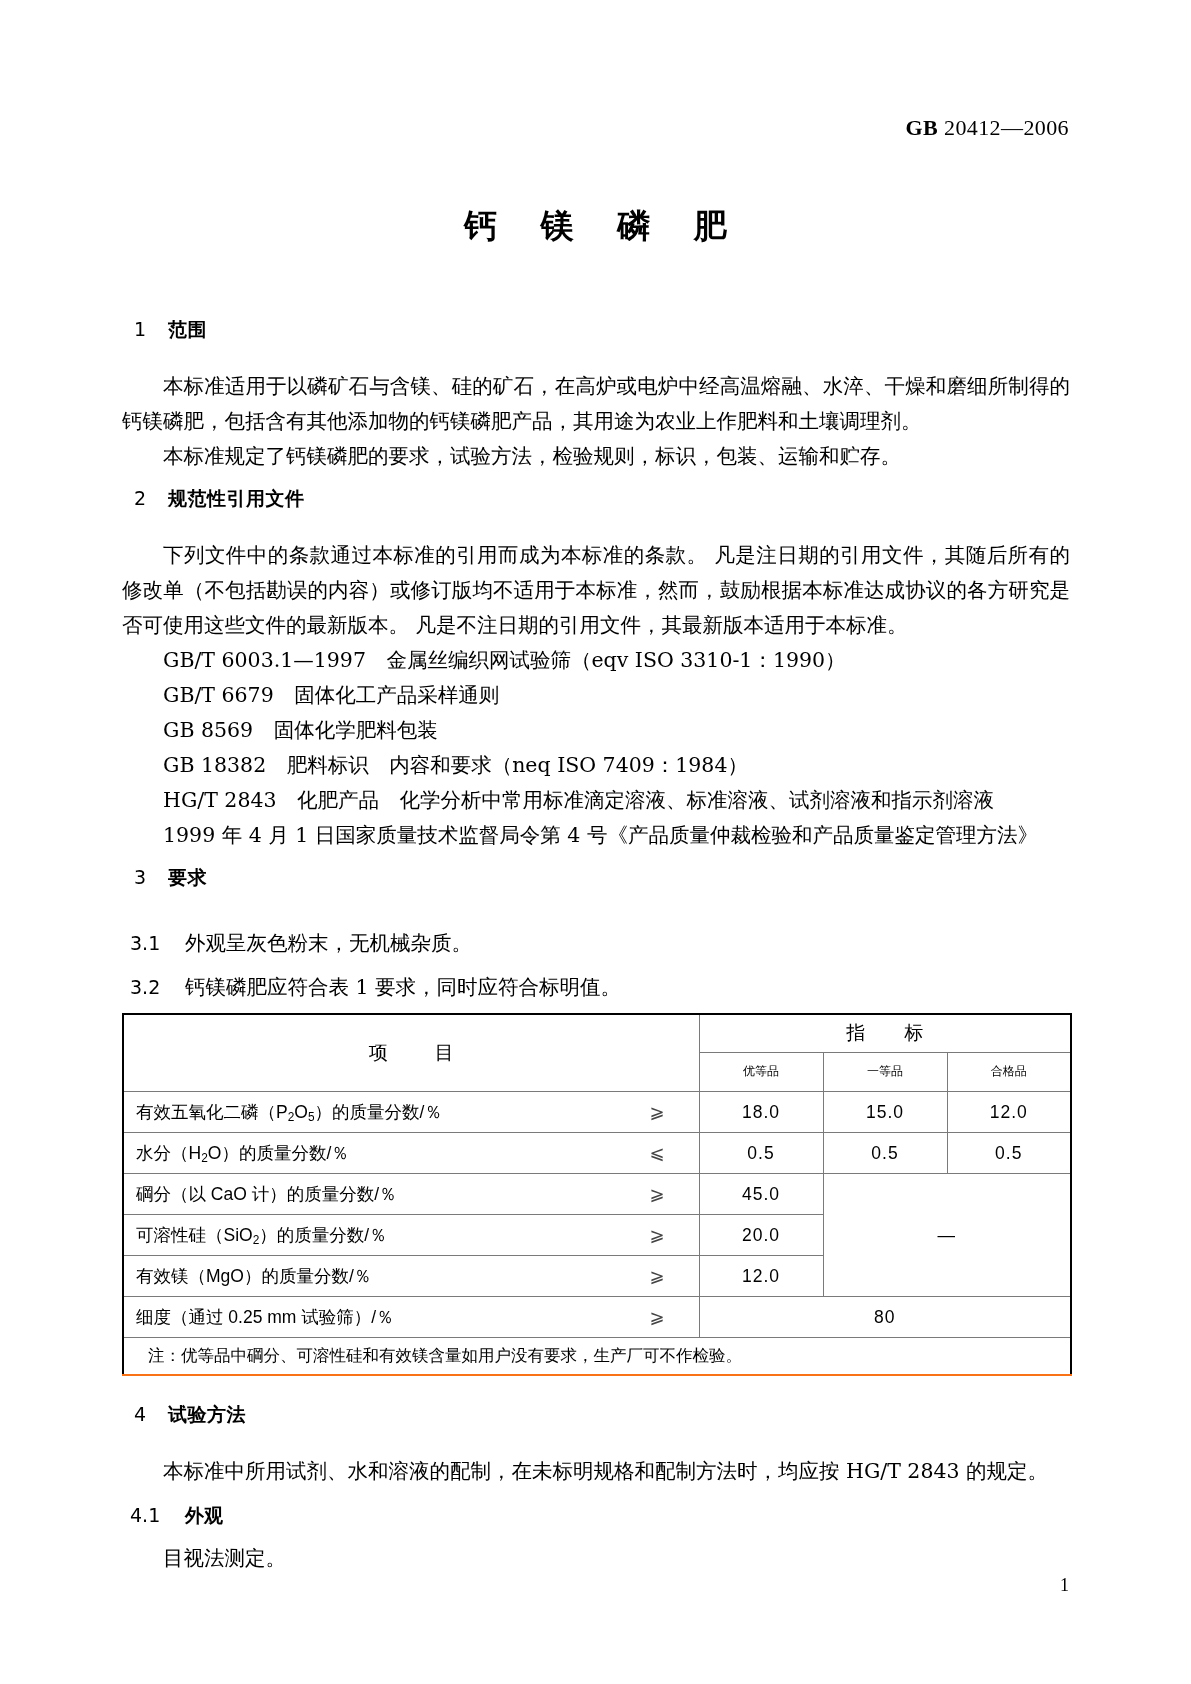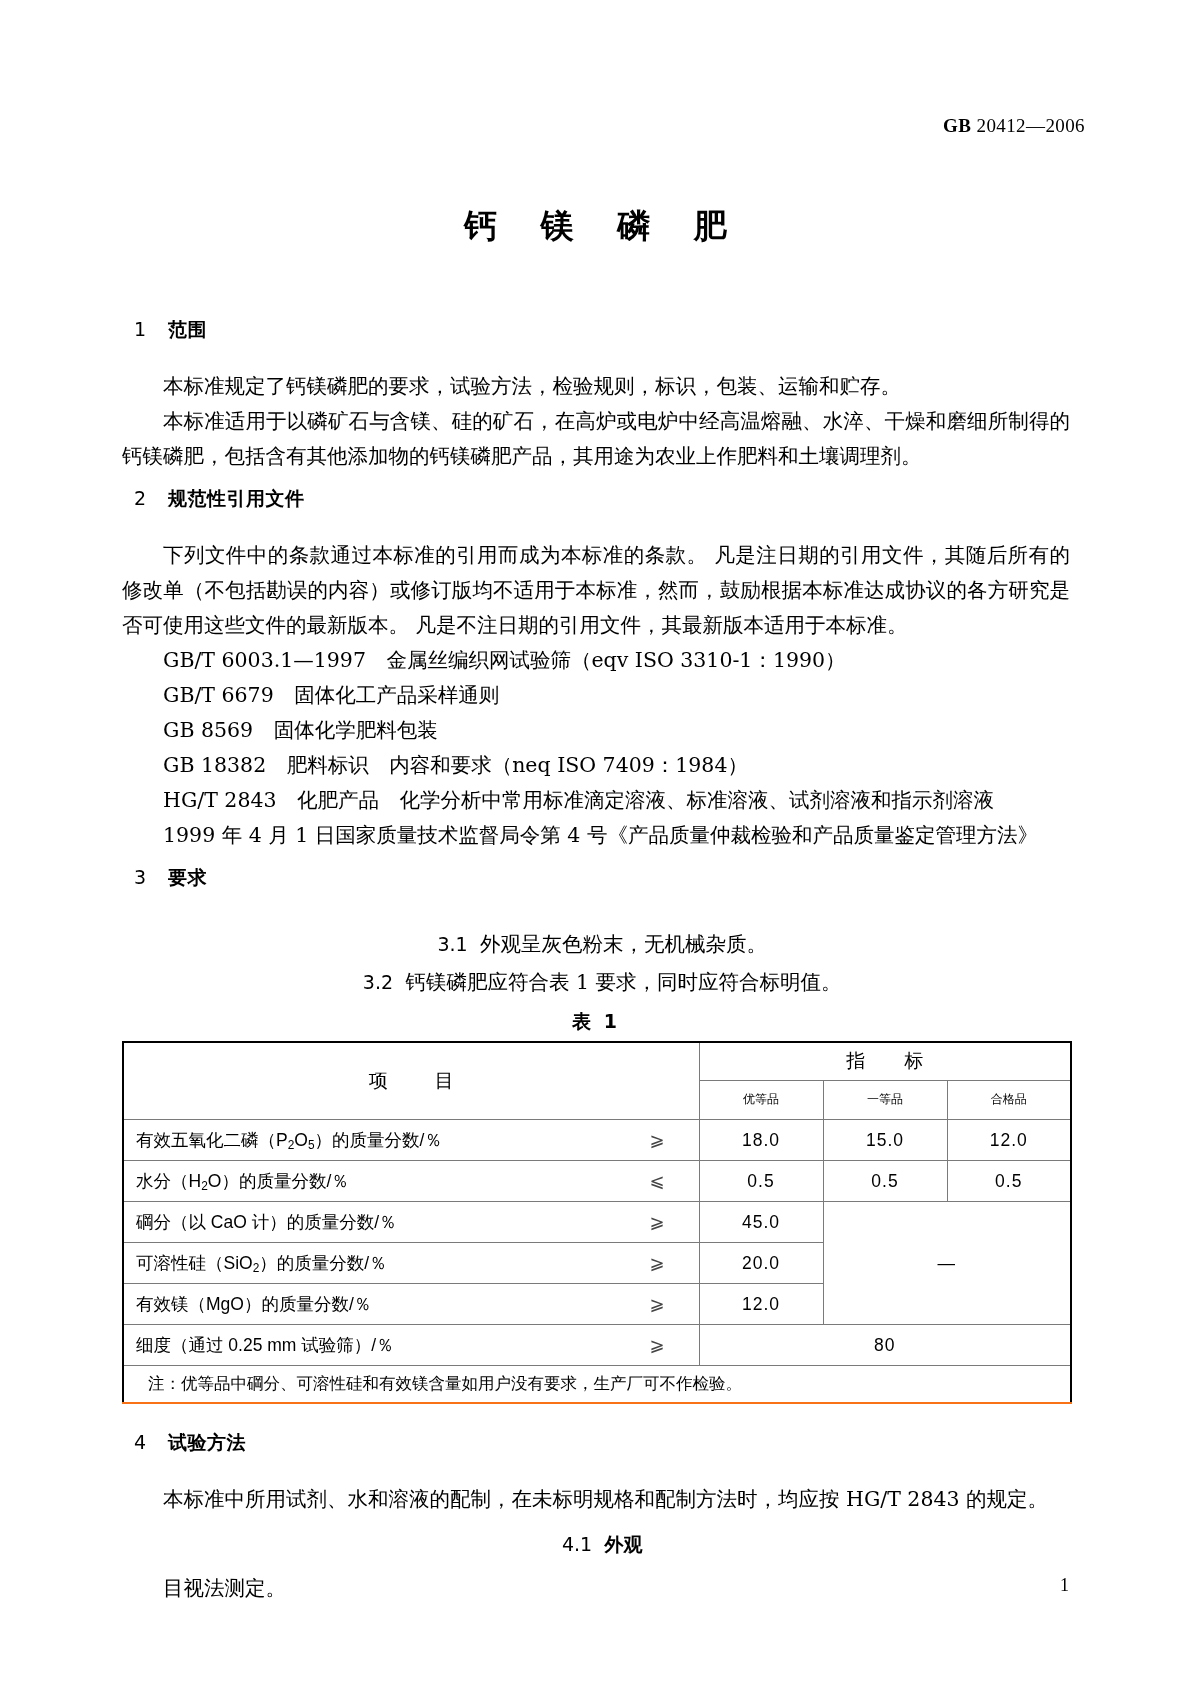--- a/index.html
+++ b/index.html
@@ -19,22 +19,22 @@
     position: relative;
     width: 1191px;
     height: 1684px;
     box-sizing: border-box;
     padding: 0;
   }
   
   .header {
     position: absolute;
     top: 115px;
-    right: 106px;
-    font-size: 19px;
+    right: 122px;
+    font-size: 22px;
     letter-spacing: 0.4px;
     white-space: nowrap;
   }
   .header .gb {
     font-weight: bold;
     font-family: "Liberation Serif", serif;
   }
   
   .doc-title {
     position: absolute;
@@ -80,25 +80,24 @@
   }
   p.ref {
     margin: 0;
     font-size: 20.5px;
     line-height: 35px;
     padding-left: 41px;
     white-space: nowrap;
     font-family: "DejaVu Serif", "Liberation Serif", serif;
   }
   p.clause {
-    margin: 16px;
+    margin: 8px;
     font-size: 20.5px;
-    line-height: 22px;
+    line-height: 36px;
     font-family: "DejaVu Serif", "Liberation Serif", serif;
-    text-align: center;
   }
   p.clause .cn {
     display: inline-block;
     width: 55px;
     font-family: "DejaVu Sans", "Liberation Sans", sans-serif;
     font-size: 19px;
   }
 
   
   .table-caption {
@@ -191,22 +190,22 @@
   </div>
 
   <div class="doc-title">钙 镁 磷 肥</div>
 
   <div class="content">
 
     <h2 class="sec">
       <span class="num">1</span><span>范围</span>
     </h2>
     <div style="height:14px"></div>
+    <p class="para">本标准适用于以磷矿石与含镁、硅的矿石，在高炉或电炉中经高温熔融、水淬、干燥和磨细所制得的钙镁磷肥，包括含有其他添加物的钙镁磷肥产品，其用途为农业上作肥料和土壤调理剂。</p>
     <p class="para">本标准规定了钙镁磷肥的要求，试验方法，检验规则，标识，包装、运输和贮存。</p>
-    <p class="para">本标准适用于以磷矿石与含镁、硅的矿石，在高炉或电炉中经高温熔融、水淬、干燥和磨细所制得的钙镁磷肥，包括含有其他添加物的钙镁磷肥产品，其用途为农业上作肥料和土壤调理剂。</p>
 
     <h2 class="sec gap-before">
       <span class="num">2</span><span>规范性引用文件</span>
     </h2>
     <div style="height:14px"></div>
     <p class="para">下列文件中的条款通过本标准的引用而成为本标准的条款。 凡是注日期的引用文件，其随后所有的修改单（不包括勘误的内容）或修订版均不适用于本标准，然而，鼓励根据本标准达成协议的各方研究是否可使用这些文件的最新版本。 凡是不注日期的引用文件，其最新版本适用于本标准。</p>
 
     <p class="ref">GB/T 6003.1—1997 金属丝编织网试验筛（eqv ISO 3310-1：1990）</p>
     <p class="ref">GB/T 6679 固体化工产品采样通则</p>
     <p class="ref">GB 8569 固体化学肥料包装</p>
@@ -218,21 +217,20 @@
       <span class="num">3</span><span>要求</span>
     </h2>
     <div style="height:14px"></div>
     <p class="clause">
       <span class="cn">3.1</span><span>外观呈灰色粉末，无机械杂质。</span>
     </p>
     <p class="clause">
       <span class="cn">3.2</span><span>钙镁磷肥应符合表 1 要求，同时应符合标明值。</span>
     </p>
 
-    <div class="table-caption">表 1</div>
 
     <table class="spec">
       <colgroup>
         <col style="width:456px">
         <col style="width:120px">
         <col style="width:124px">
         <col style="width:124px">
         <col style="width:124px">
       </colgroup>
       <tbody>

